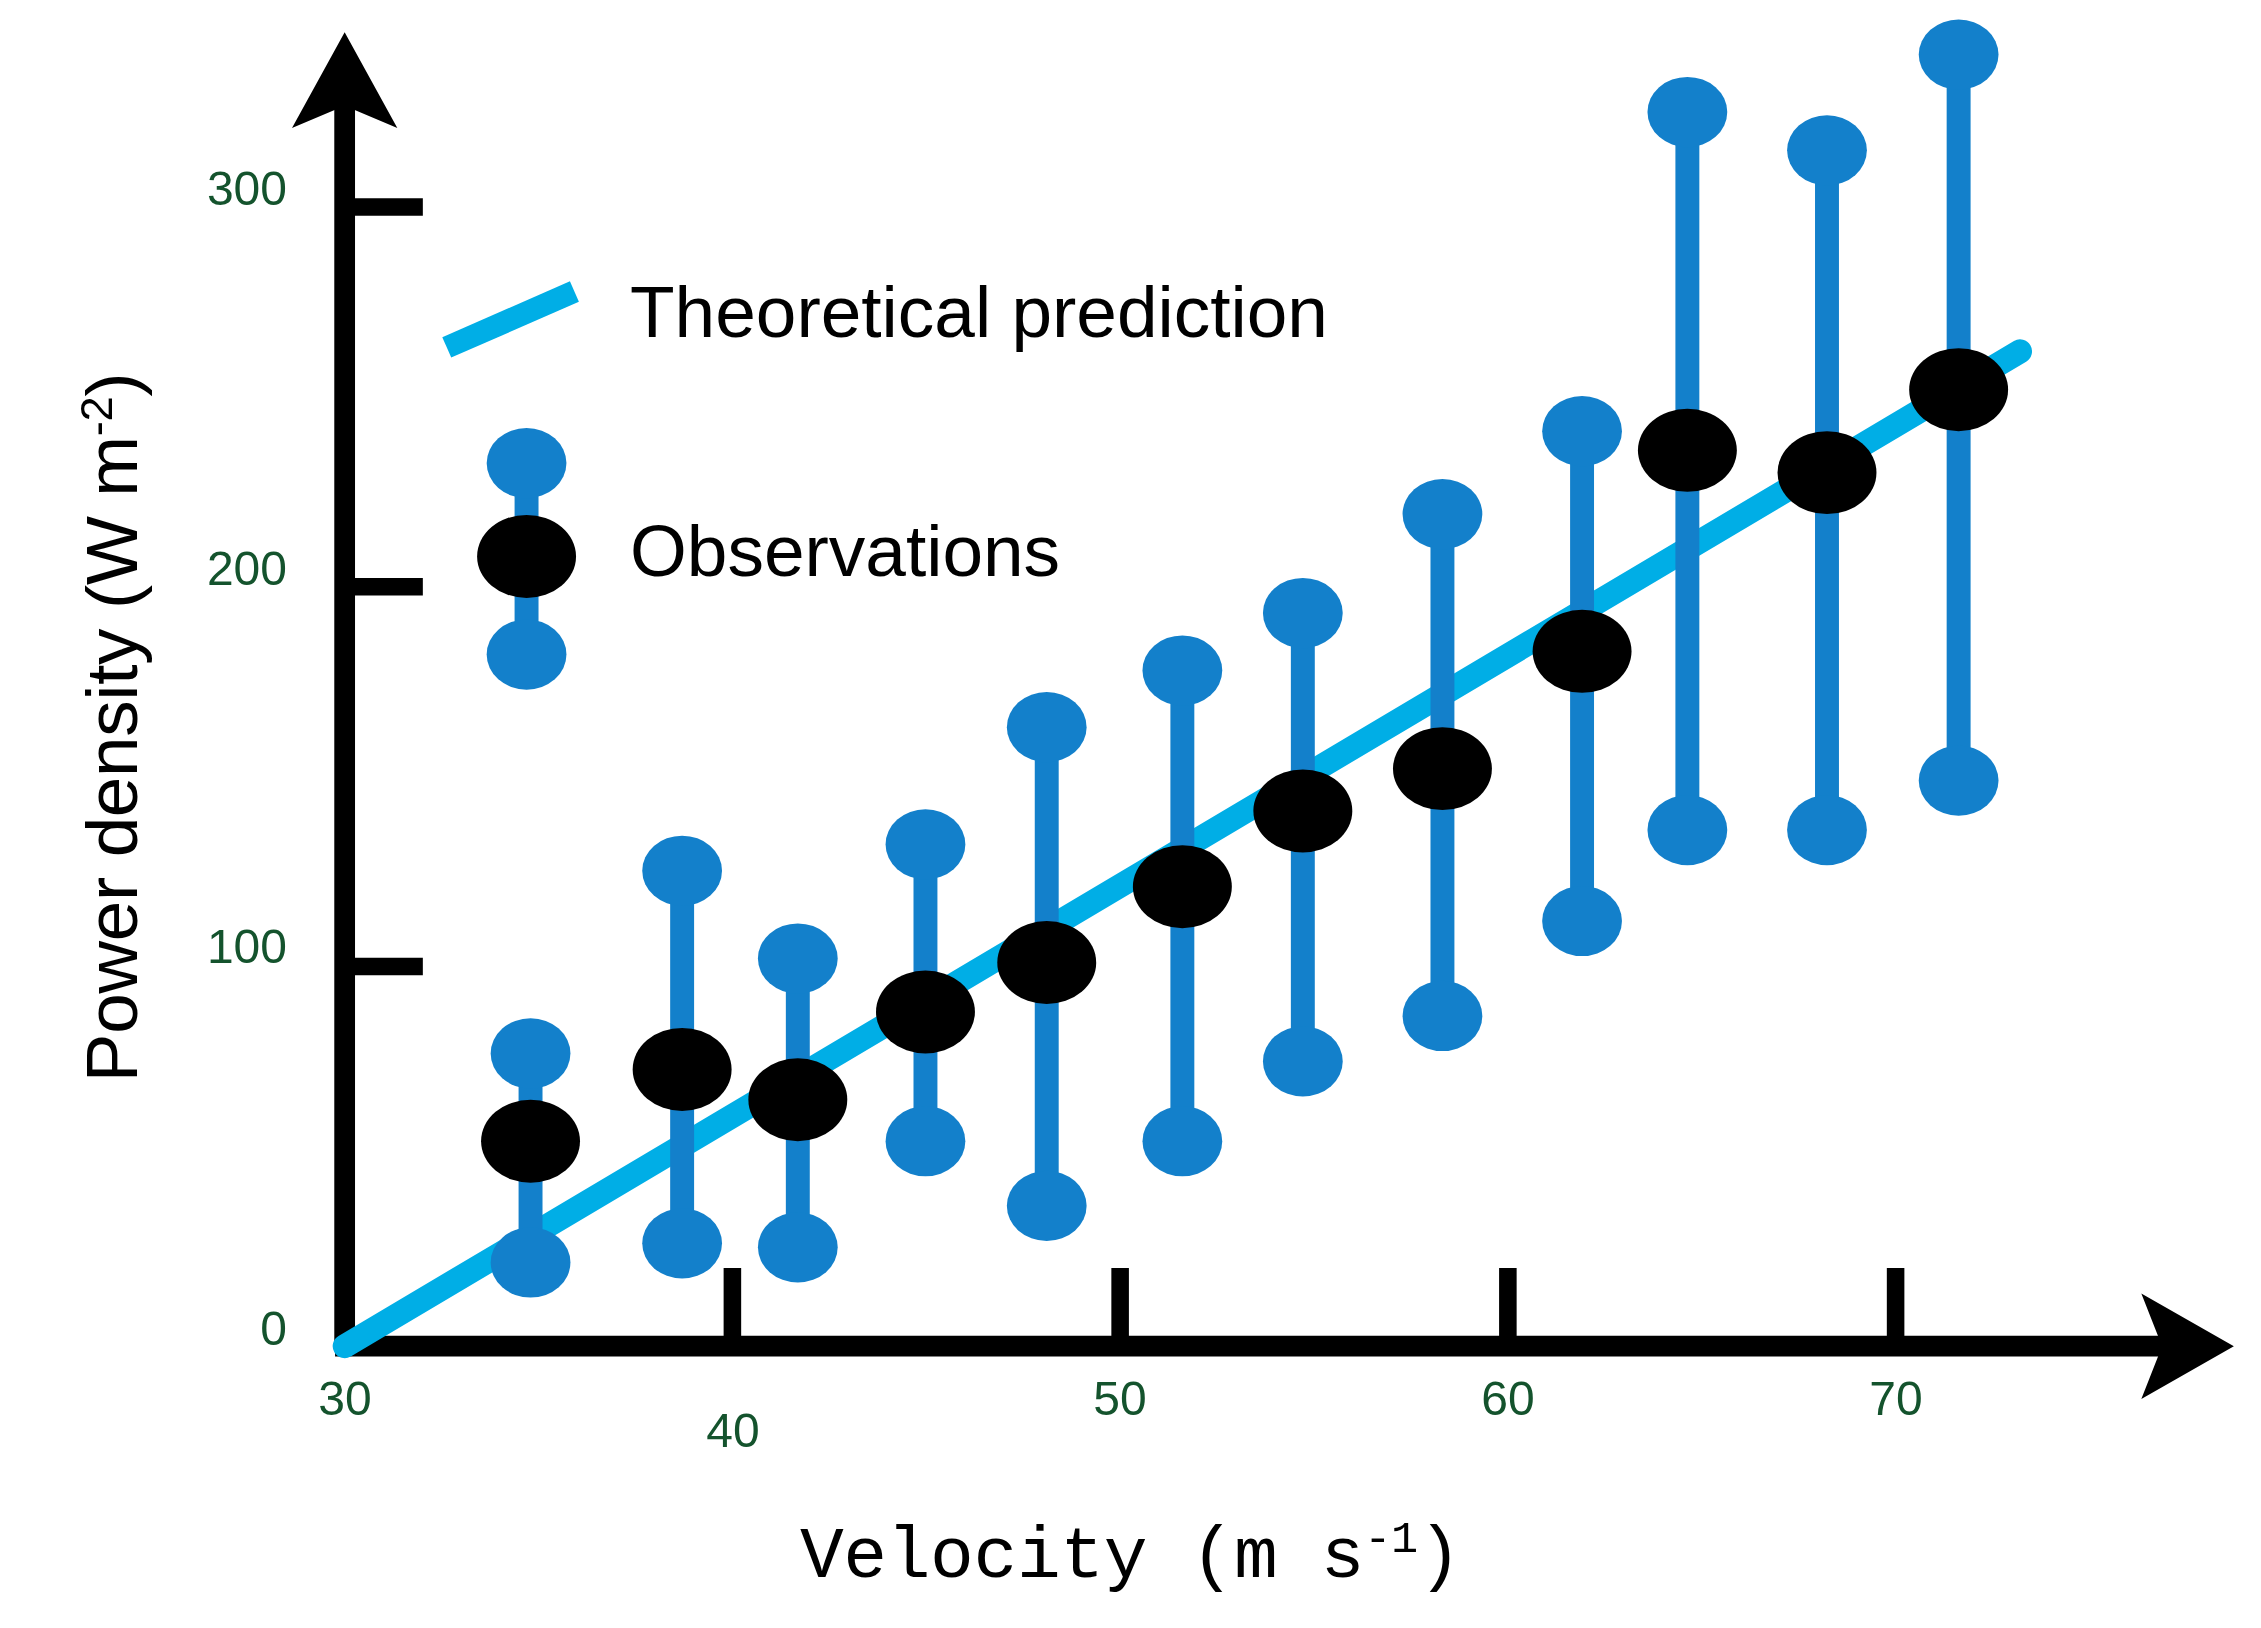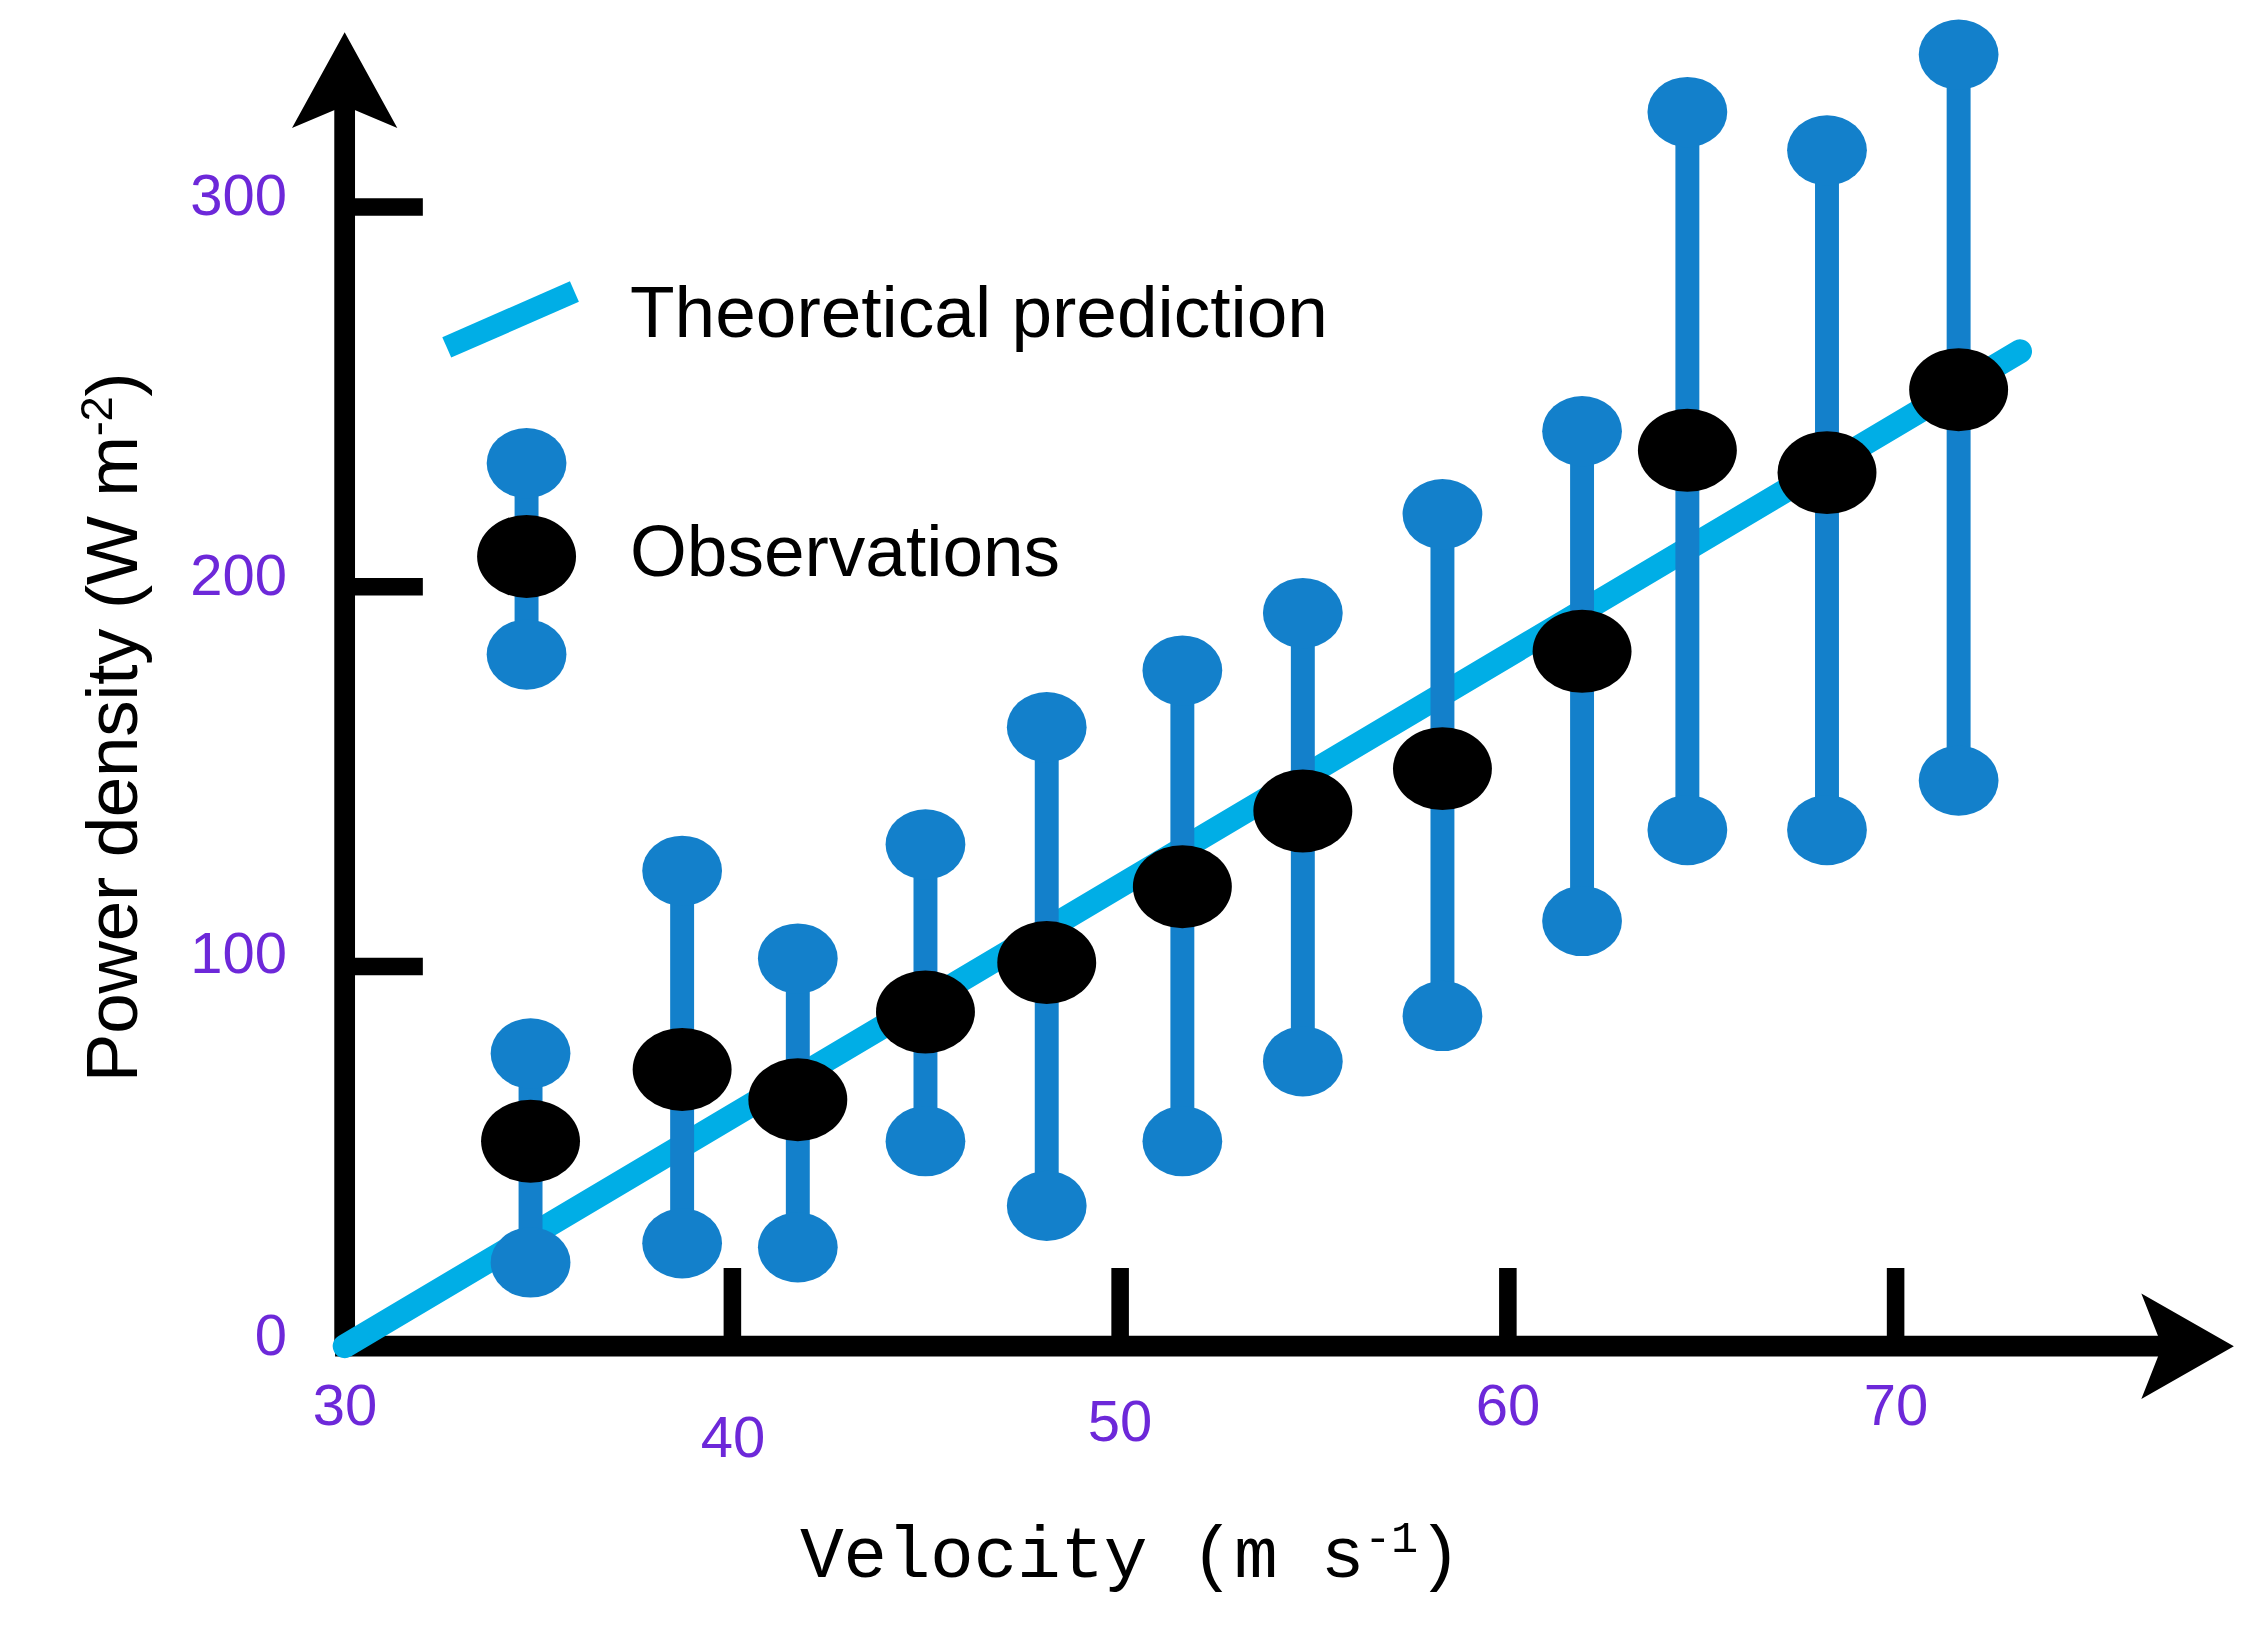--- a/index.html
+++ b/index.html
@@ -30,22 +30,22 @@
   #y-axis-title{
     font-size:73px;
     left:-447px; top:686px; width:1117px;
     text-align:center;
     transform:rotate(-90deg);
     transform-origin:50% 50%;
     letter-spacing:-0.4px;
   }
   .tick-label{
     position:absolute;
-    color:#6d28d9;
-    font-size:58px;
+    color:#14532d;
+    font-size:48px;
     font-family:"Liberation Sans", sans-serif;
   }
   .x-tick-label{ text-align:center; width:160px; }
   .y-tick-label{ text-align:right; width:239px; }
   .legend-label{
     position:absolute;
     color:#000;
     font-size:73px;
     font-family:Liberation Sans, sans-serif;
     white-space:nowrap;
@@ -182,21 +182,21 @@
     </g>
   </svg>
 
   <div class="tick-label y-tick-label" style="left:48px; top:1301px;">0</div>
   <div class="tick-label y-tick-label" style="left:48px; top:919px;">100</div>
   <div class="tick-label y-tick-label" style="left:48px; top:541px;">200</div>
   <div class="tick-label y-tick-label" style="left:48px; top:161px;">300</div>
 
   <div class="tick-label x-tick-label" style="left:265px; top:1371px;">30</div>
   <div class="tick-label x-tick-label" style="left:653px; top:1381px;margin-top:22px;">40</div>
-  <div class="tick-label x-tick-label" style="left:1040px; top:1371px;margin-top:16px;">50</div>
+  <div class="tick-label x-tick-label" style="left:1040px; top:1371px;">50</div>
   <div class="tick-label x-tick-label" style="left:1428px; top:1371px;">60</div>
   <div class="tick-label x-tick-label" style="left:1816px; top:1371px;text-align:center;">70</div>
 
   <div class="legend-label" style="left:630px; top:270px;">Theoretical prediction</div>
   <div class="legend-label" style="left:630px; top:509px;">Observations</div>
 
   <div class="axis-title" id="x-axis-title">
     <span>Velocity (m s</span><sup>-1</sup><span>)</span>
   </div>
 

